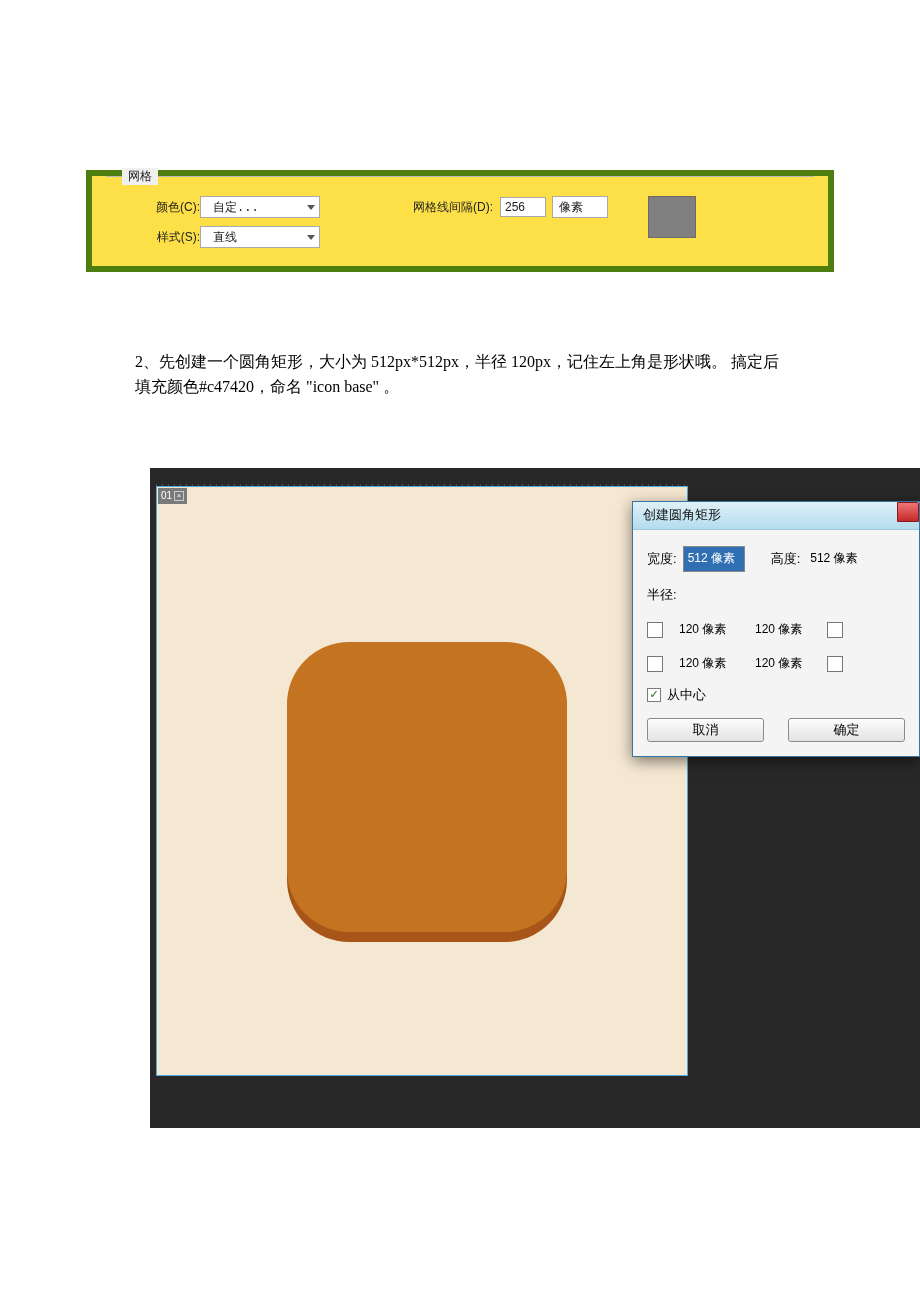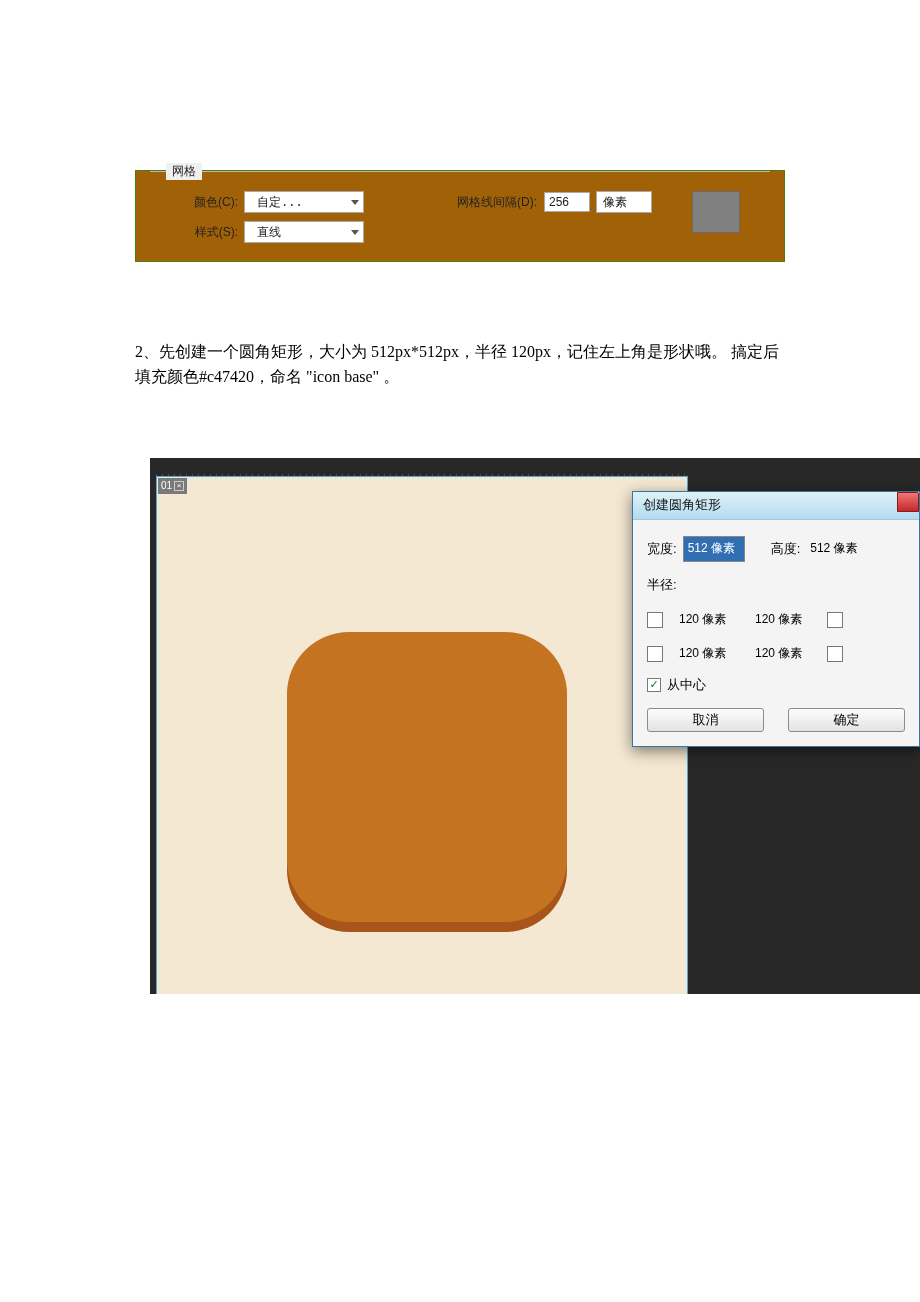--- a/index.html
+++ b/index.html
@@ -13,23 +13,23 @@
     width: 920px;
   }
   .page {
     width: 920px;
     padding-top: 170px;
   }
 
   
   .grid-panel {
     margin: 0 auto;
-    width: 650px;
-    background: #a16207;
-    border: 1px solid #4d7c0f;
+    width: 748px;
+    background: #fde047;
+    border: 6px solid #4d7c0f;
     position: relative;
     padding: 20px 18px 10px 18px;
     font-family: "Microsoft YaHei", Tahoma, sans-serif;
     font-size: 12px;
     color: #222;
   }
   .grid-panel .legend {
     position: absolute;
     top: -8px;
     left: 30px;
@@ -43,21 +43,20 @@
     border-top: 1px solid #b8b8b8;
   }
   .grid-row {
     display: flex;
     align-items: center;
     margin-bottom: 8px;
   }
   .grid-label {
     width: 90px;
     text-align: right;
-    padding-right: 6px;
   }
   .dropdown {
     width: 120px;
     height: 22px;
     background: #ffffff;
     border: 1px solid #a8a8a8;
     display: flex;
     align-items: center;
     justify-content: space-between;
     padding: 0 4px 0 12px;
@@ -110,21 +109,21 @@
     width: 650px;
     margin: 78px auto 0 auto;
     font-size: 16px;
     line-height: 1.55;
     font-family: "SimSun","宋体", serif;
   }
 
   
   .editor {
     width: 770px;
-    height: 536px;
+    height: 660px;
     margin: 68px 0 0 150px;
     position: relative;
     overflow: hidden;
   }
   .dark-bg {
     position: absolute;
     inset: 0;
     background: #282828;
   }
   .canvas {

